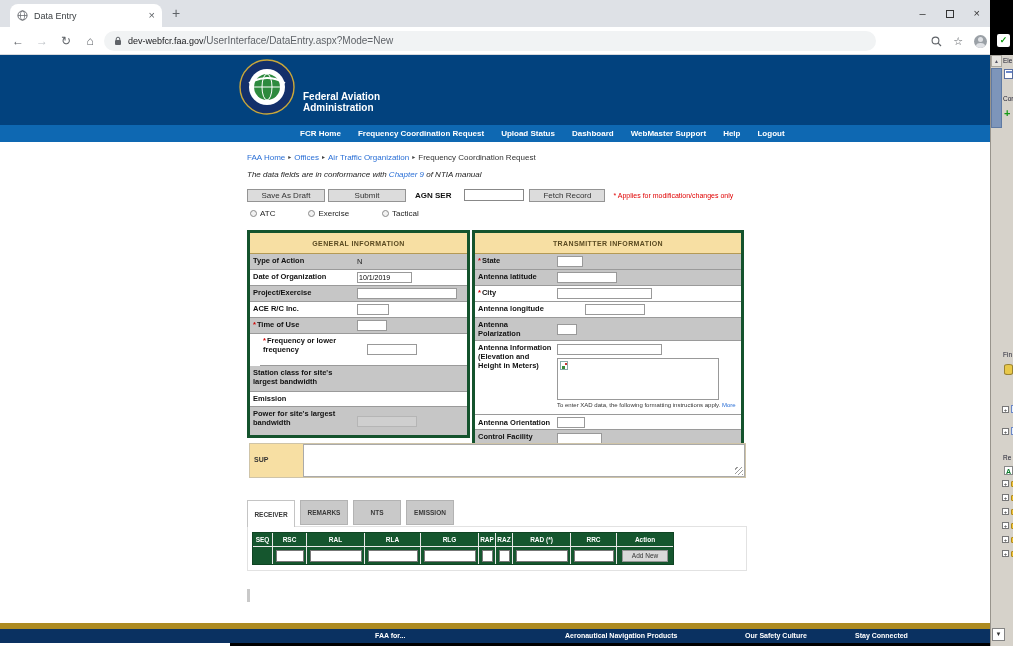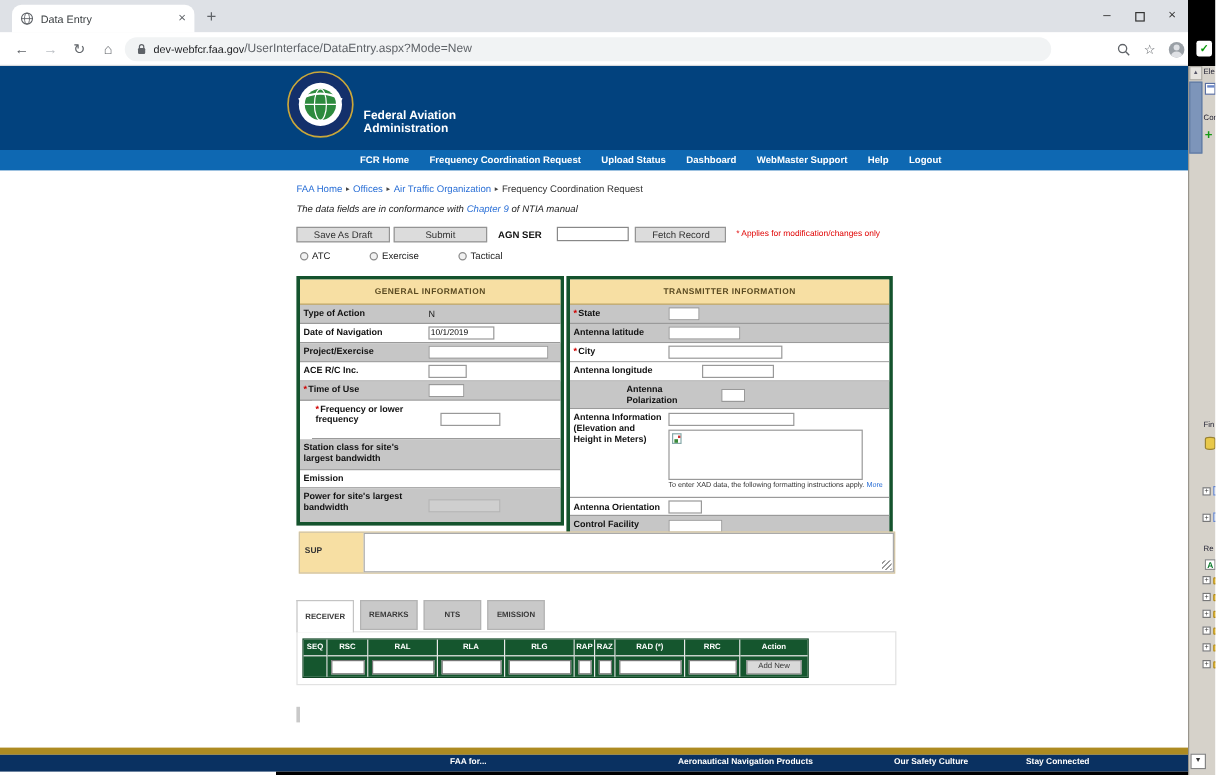--- a/index.html
+++ b/index.html
@@ -225,21 +225,21 @@
 
   <div class="ftable" id="gen-table" style="left:247px;top:230px;width:223px;">
     <div class="ftable-header">GENERAL INFORMATION</div>
   <div class="frow shade" style="min-height: 16px;">
         <div class="flabel" style="width: 105px;">Type of Action</div>
         <div class="fctrl">
           <span class="static-val">N</span>
         </div>
       </div>
       <div class="frow" style="min-height: 16px;">
-        <div class="flabel" style="width: 105px;">Date of Navigation</div>
+        <div class="flabel" style="width: 105px;">Date of Organization</div>
         <div class="fctrl">
           <input class="fin" value="10/1/2019" style="width: 55px;">
         </div>
       </div>
       <div class="frow shade" style="min-height: 16px;">
         <div class="flabel" style="width: 105px;">Project/Exercise</div>
         <div class="fctrl">
           <input class="fin" style="width: 100px;">
         </div>
       </div>
@@ -295,21 +295,21 @@
         <div class="fctrl">
           <input class="fin" style="width: 95px;">
         </div>
       </div>
       <div class="frow" style="min-height: 16px; gap: 28px;">
         <div class="flabel" style="width: 80px;">Antenna longitude</div>
         <div class="fctrl">
           <input class="fin" style="width: 60px;">
         </div>
       </div>
-      <div class="frow shade" style="min-height: 16px; padding-left: 44px;">
+      <div class="frow shade" style="min-height: 16px;">
         <div class="flabel" style="width: 80px;">Antenna Polarization</div>
         <div class="fctrl">
           <input class="fin" style="width: 20px;">
         </div>
       </div>
       <div class="frow" style="min-height: 74px;">
         <div class="flabel" style="width: 80px;">Antenna Information (Elevation and Height in Meters)</div>
         <div class="fctrl ant">
           <input class="fin" style="width: 105px;">
           <div class="ant-ta">

